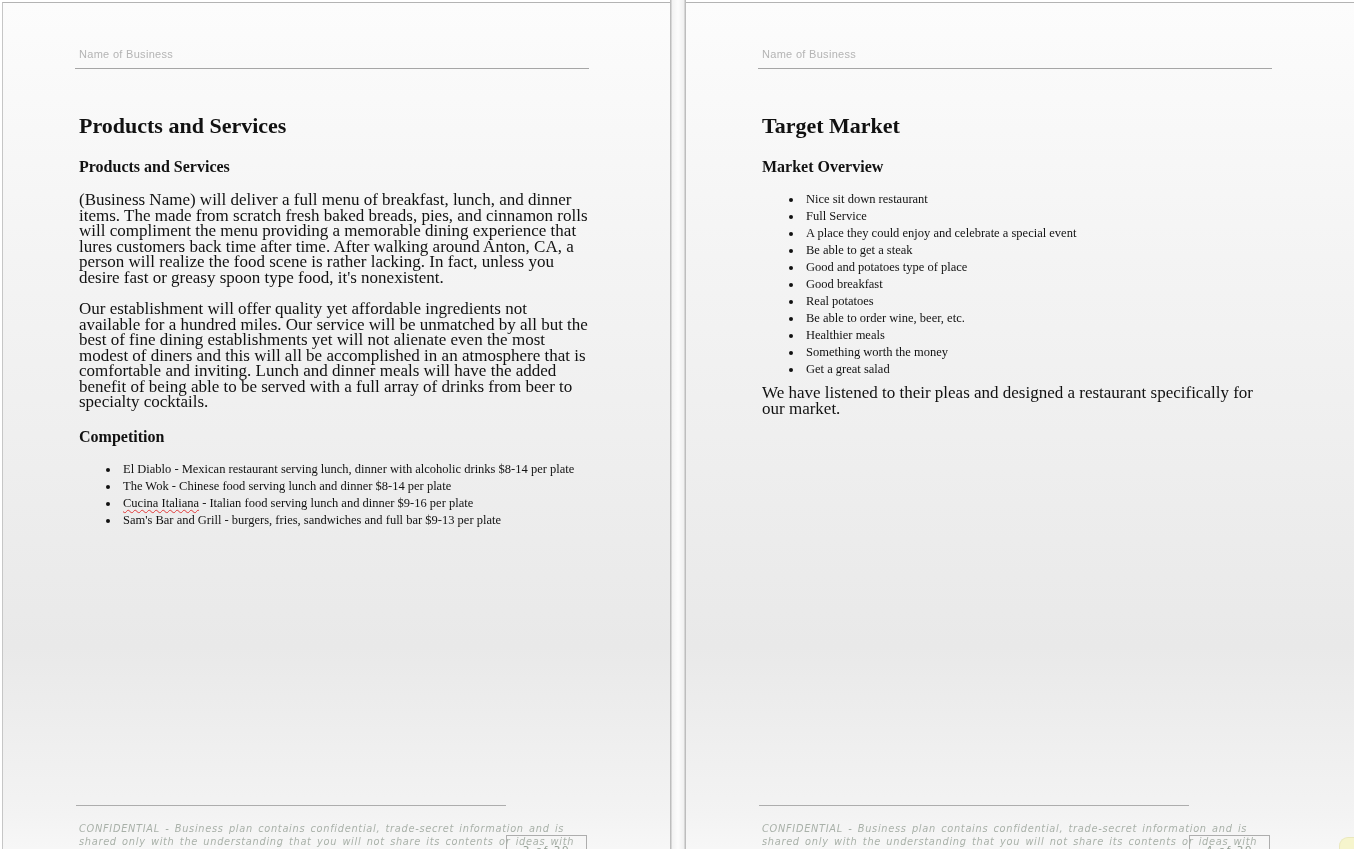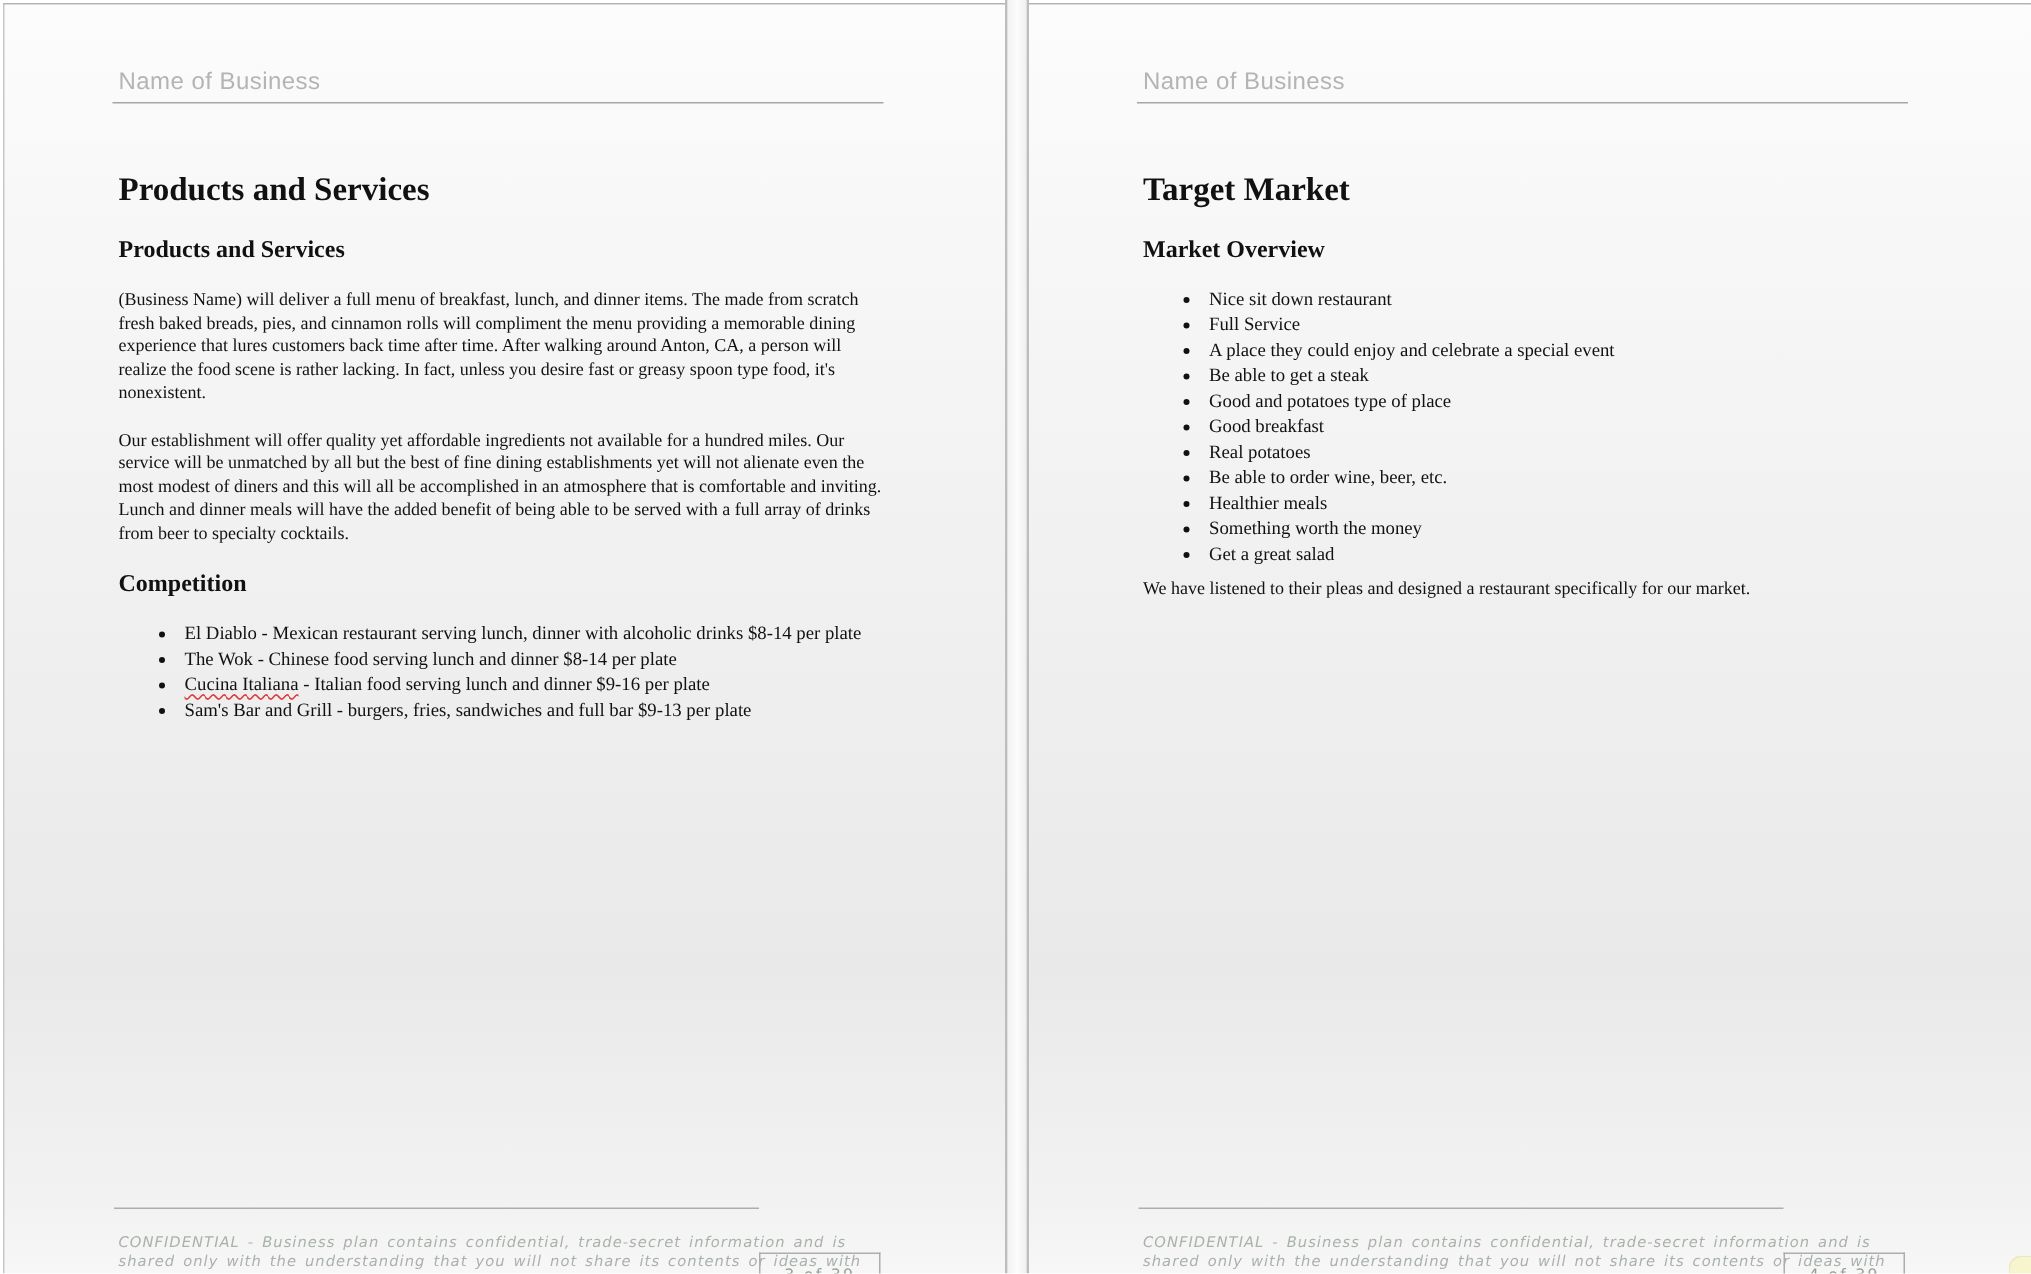--- a/index.html
+++ b/index.html
@@ -32,21 +32,21 @@
     background: linear-gradient(90deg, #bdbdbd 0px, #bdbdbd 1px, #f2f2f2 2px, #fcfcfc 8px, #f0f0f0 14px, #bdbdbd 15px, #bdbdbd 16px);
   }
   
   .content { position: relative; width: 100%; height: 100%; }
   .doc-header {
     margin: 44px 78px 0 72px;
     width: 514px;
     padding: 0 0 6px 4px;
     border-bottom: 1px solid #a6a6a6;
     font-family: "Liberation Sans", sans-serif;
-    font-size: 16px;
+    font-size: 11px;
     line-height: 15px;
     letter-spacing: 0.3px;
     color: #b4b4b4;
   }
   .doc-title {
     margin: 44px 80px 0 76px;
     font-size: 22px;
     line-height: 26px;
     font-weight: bold;
     color: #111111;
@@ -55,21 +55,21 @@
     margin: 18px 80px 0 76px;
     font-size: 16px;
     line-height: 19px;
     font-weight: bold;
     color: #111111;
   }
   .section-heading.second { margin-top: 17px; }
   .body-text {
     margin: 16px 80px 0 76px;
     width: 512px;
-    font-size: 12px;
+    font-size: 17px;
     line-height: 15.5px;
     color: #111111;
   }
   .bullet-list {
     margin: 15px 80px 0 76px;
     width: 512px;
     padding-left: 41px;
     font-size: 12.5px;
     line-height: 16px;
     color: #111111;

